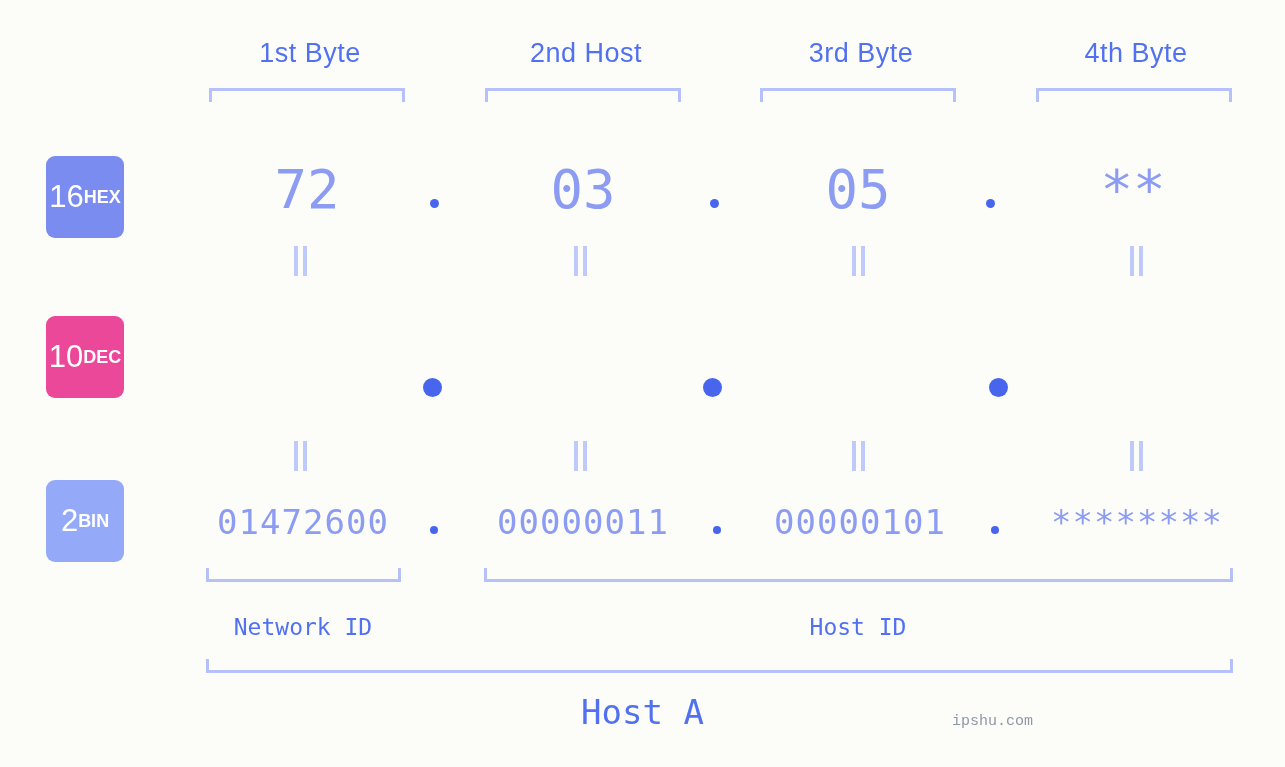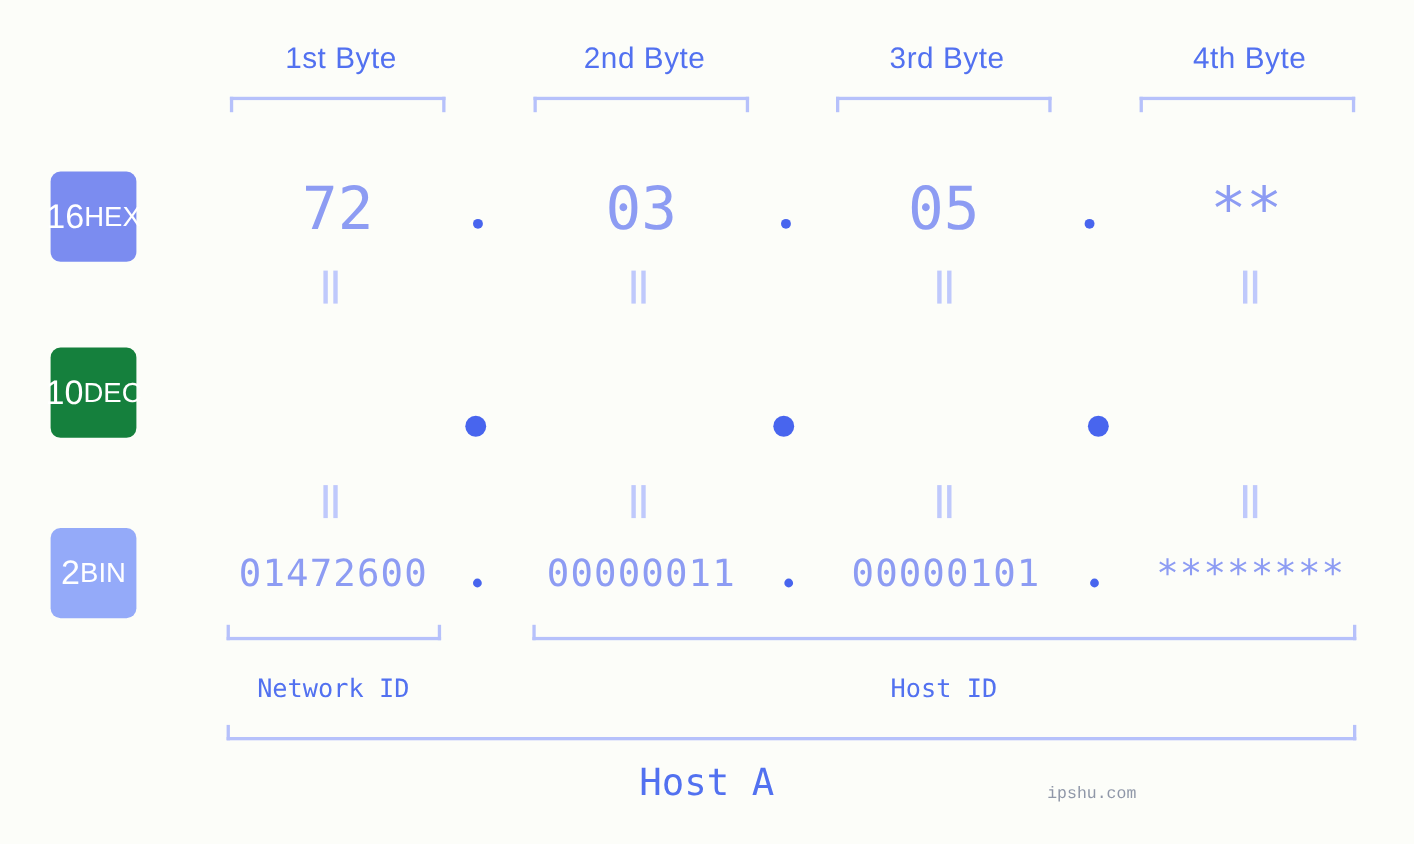--- a/index.html
+++ b/index.html
@@ -57,26 +57,26 @@
     justify-content: center;
     align-items: center;
     box-sizing: border-box;
   }
   .badge .num {
     font-size: 31px;
     line-height: 32px;
     font-weight: 400;
   }
   .badge .nm {
-    font-size: 25px;
+    font-size: 18px;
     line-height: 22px;
-    font-weight: 400;
+    font-weight: 700;
   }
   #badge-hex { top: 156px; height: 82px; background: #7b8cf0; }
-  #badge-dec { top: 316px; height: 82px; background: #15803d; }
+  #badge-dec { top: 316px; height: 82px; background: #ec4899; }
   #badge-bin { top: 480px; height: 82px; background: #94aaf9; }
 
   
   .row-hex, .row-dec, .row-bin {
     position: absolute;
     left: 0;
     width: 1285px;
   }
   .row-hex { top: 150px; height: 80px; }
   .row-dec { top: 296px; height: 120px; }
@@ -190,21 +190,21 @@
     color: #8f97a8;
     white-space: nowrap;
   }
 </style>
 </head>
 <body>
 
 <div id="stage">
 
   <div class="byte-label" style="left:185px;width:250px;">1st Byte</div>
-  <div class="byte-label" style="left:461px;width:250px;">2nd Byte</div>
+  <div class="byte-label" style="left:461px;width:250px;">2nd Host</div>
   <div class="byte-label" style="left:736px;width:250px;">3rd Byte</div>
   <div class="byte-label" style="left:1011px;width:250px;">4th Byte</div>
 
   <div class="top-bracket" style="left:209px;width:196px;"></div>
   <div class="top-bracket" style="left:485px;width:196px;"></div>
   <div class="top-bracket" style="left:760px;width:196px;"></div>
   <div class="top-bracket" style="left:1036px;width:196px;"></div>
 
   <div class="badge" id="badge-hex">
     <span class="num">16</span>

